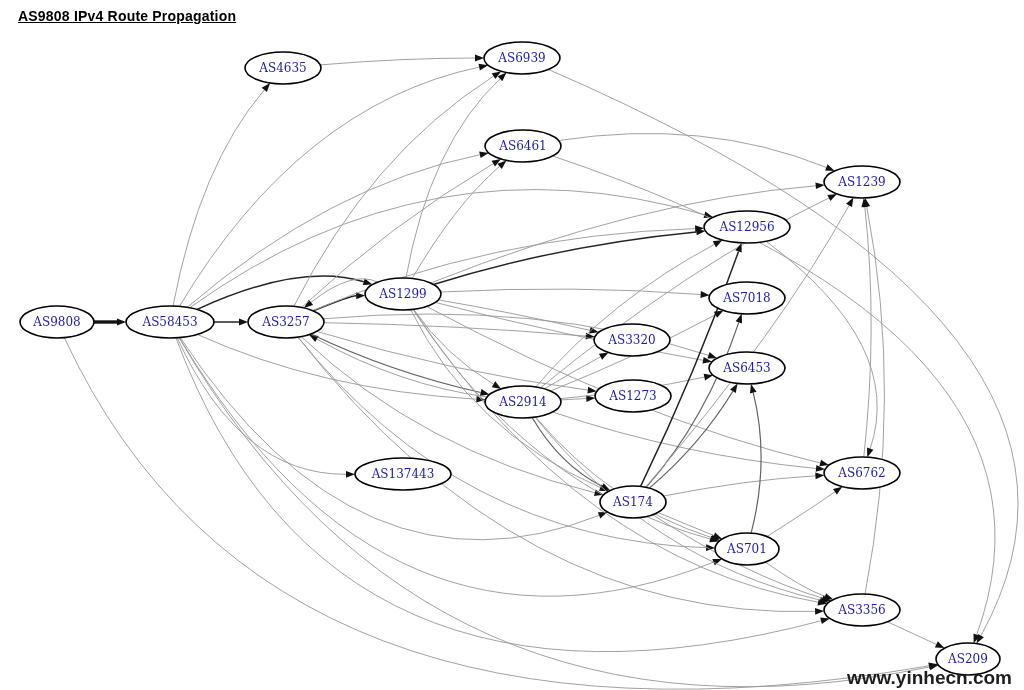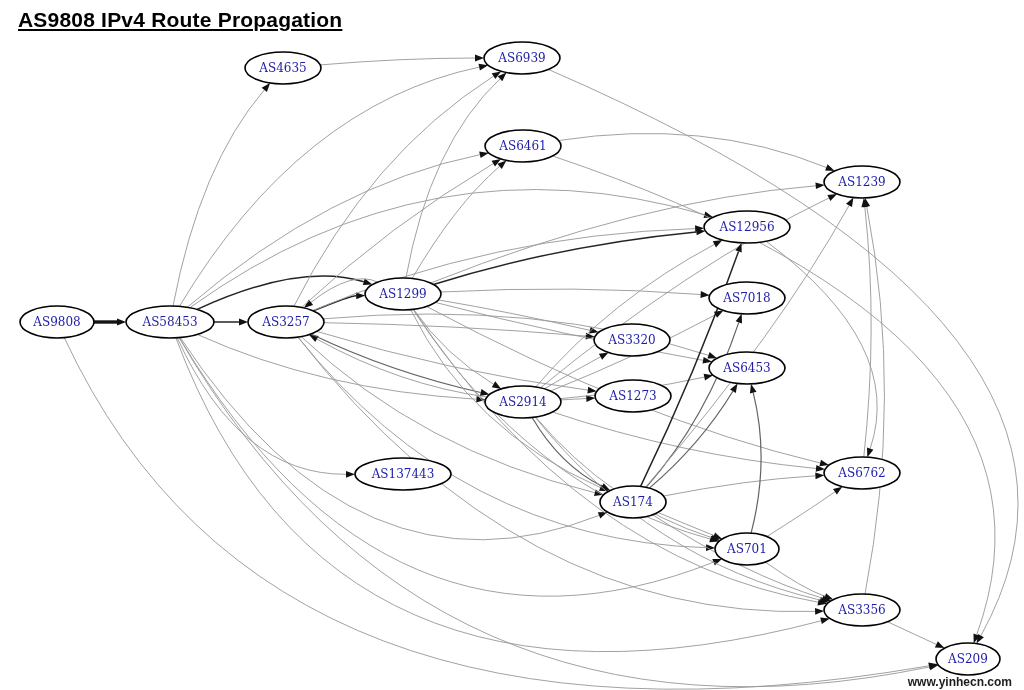--- a/index.html
+++ b/index.html
@@ -1,20 +1,20 @@
 <!DOCTYPE html>
 <html><head>
 <meta charset="utf-8">
 <style>
   html,body{margin:0;padding:0;background:#ffffff;}
   body{width:1024px;height:690px;position:relative;overflow:hidden;
        font-family:"Liberation Sans",sans-serif;}
-  .title{position:absolute;left:18px;top:8px;font-size:21px;font-weight:bold;
+  .title{position:absolute;left:18px;top:8px;font-size:14px;font-weight:bold;
          color:#000;text-decoration:underline;letter-spacing:0.2px;}
-  .watermark{position:absolute;right:12px;bottom:1px;font-size:12px;
+  .watermark{position:absolute;right:12px;bottom:1px;font-size:19px;
              font-weight:bold;color:#1d1d1d;margin-top:44px;}
   #graph-svg{position:absolute;left:0;top:0;}
   .node-label{font-family:"DejaVu Serif","Liberation Serif",serif;
               font-size:12px;text-anchor:middle;}
 </style>
 </head>
 <body>
 
 <div class="title">AS9808 IPv4 Route Propagation</div>
 

